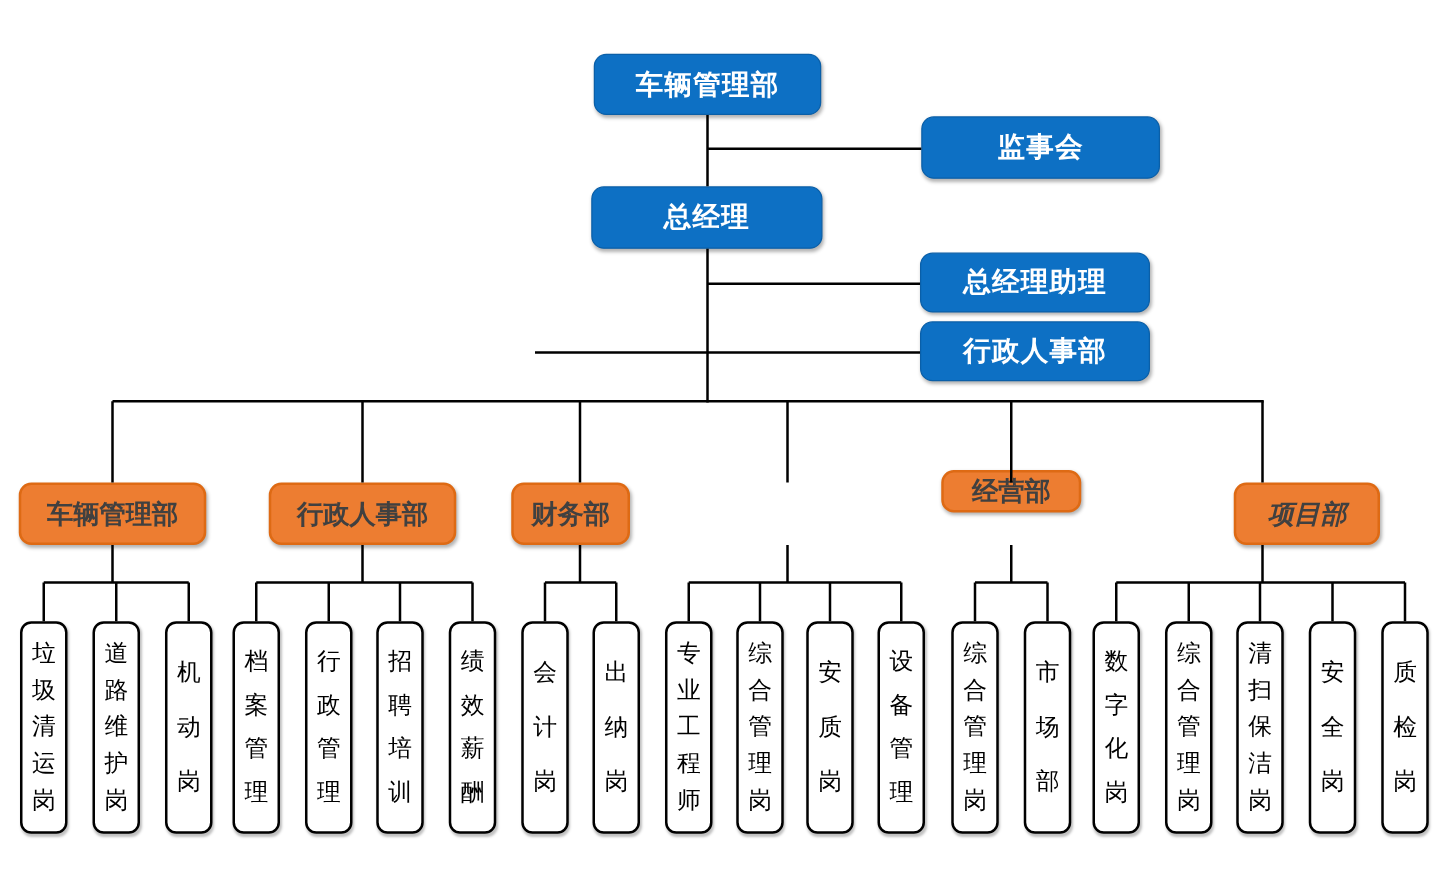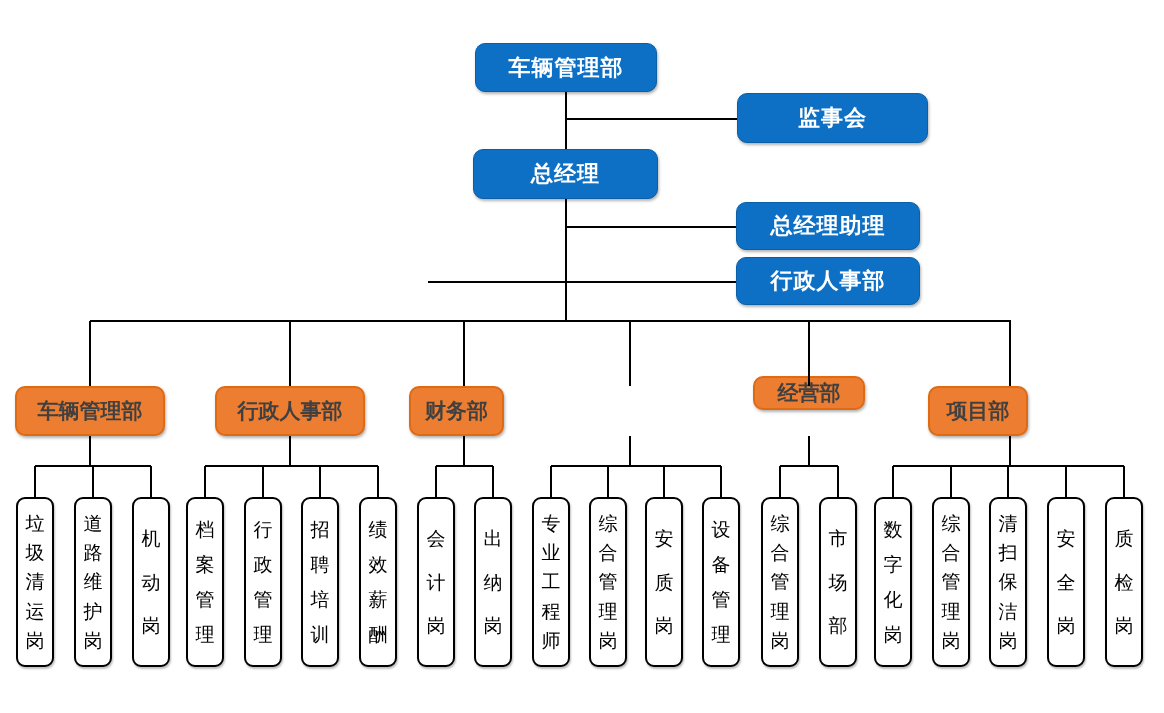--- a/index.html
+++ b/index.html
@@ -65,21 +65,21 @@
 
   <div class="box exec" style="left:736px; top:202px; width:184px; height:48px;">总经理助理</div>
 
   <div class="box exec" style="left:736px; top:257px; width:184px; height:48px;">行政人事部</div>
 
 
   <div class="box dept" style="left:15px;  top:386px; width:150px; height:50px;">车辆管理部</div>
   <div class="box dept" style="left:215px; top:386px; width:150px; height:50px;">行政人事部</div>
   <div class="box dept" style="left:409px; top:386px; width:95px; height:50px;">财务部</div>
   <div class="box dept" style="left:753px; top:376px; width:112px; height:34px;">经营部</div>
-  <div class="box dept" style="left:928px; top:386px; width:100px; height:50px;">项目部</div>
+  <div class="box dept" style="left:987px; top:386px; width:117px; height:50px;font-style:italic;">项目部</div>
 
   <div class="box pos vtext" style="left:16px;">
       <span>垃</span>
       <span>圾</span>
       <span>清</span>
       <span>运</span>
       <span>岗</span>
     </div>
   <div class="box pos vtext" style="left:74px;">
       <span>道</span>

